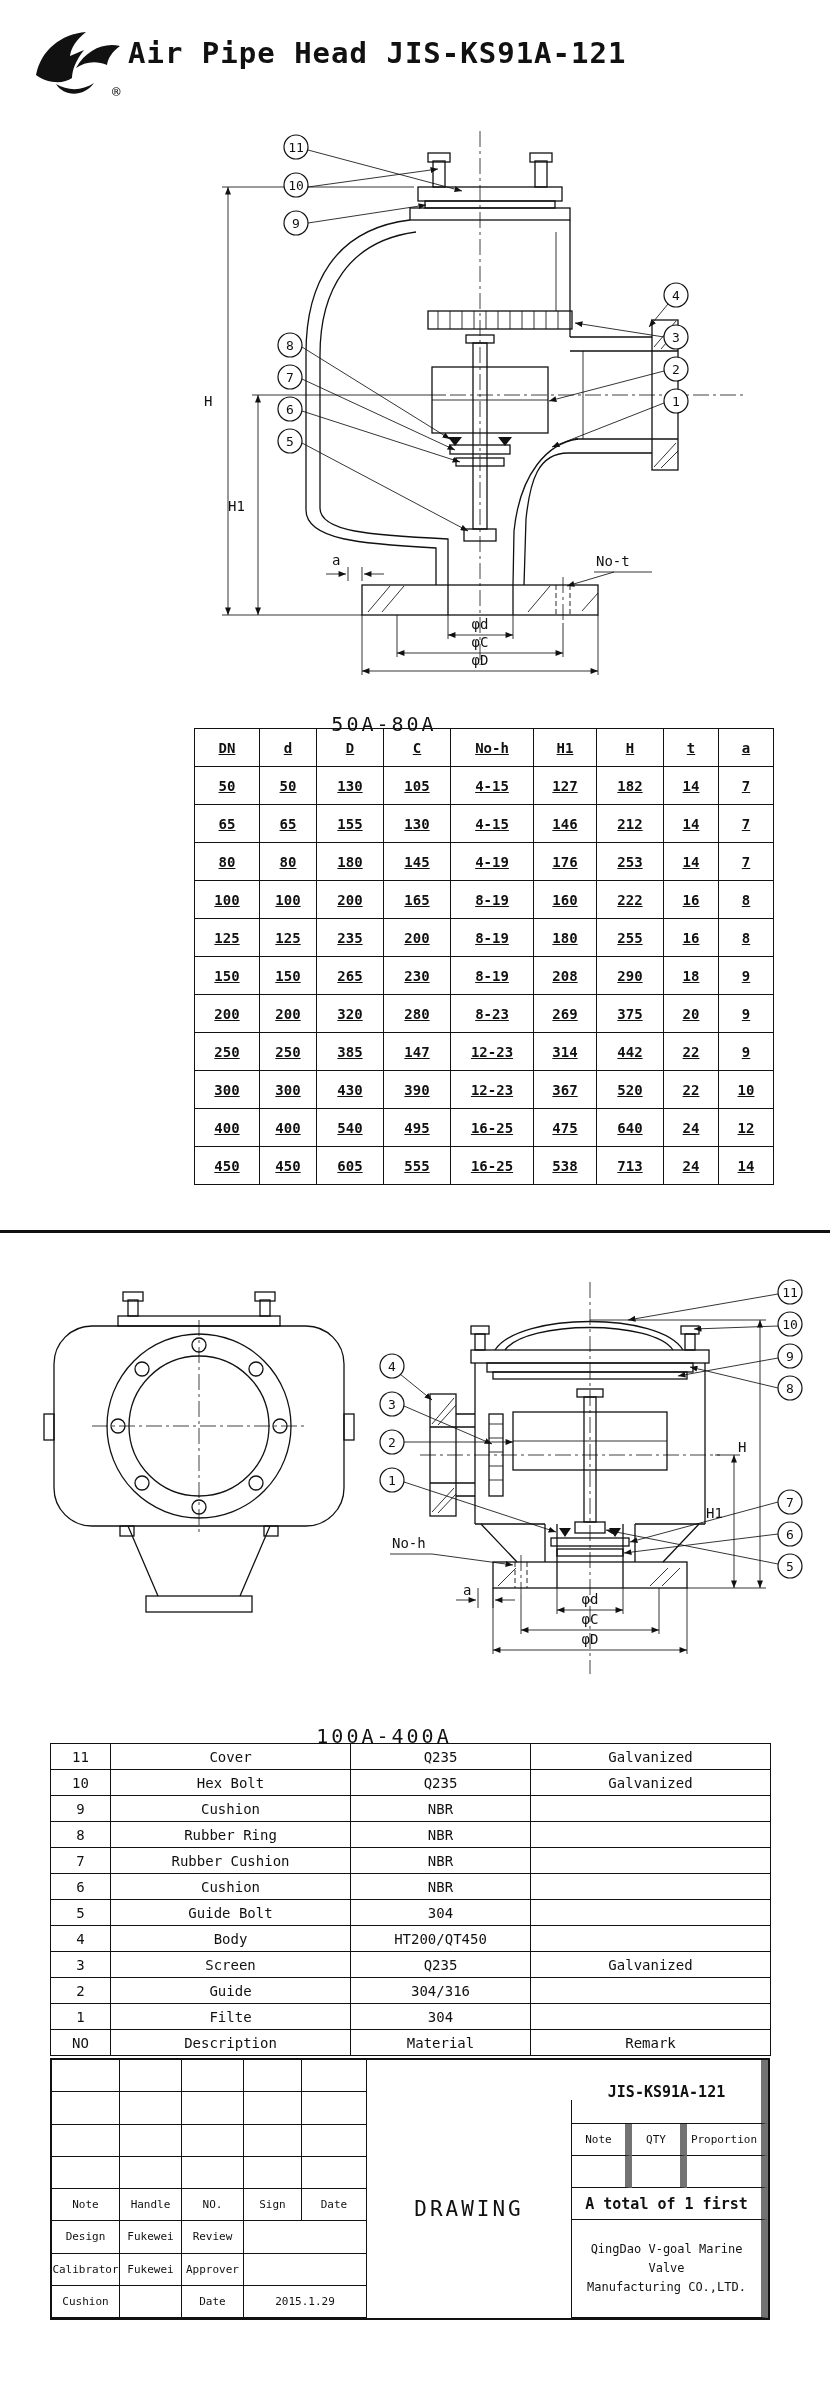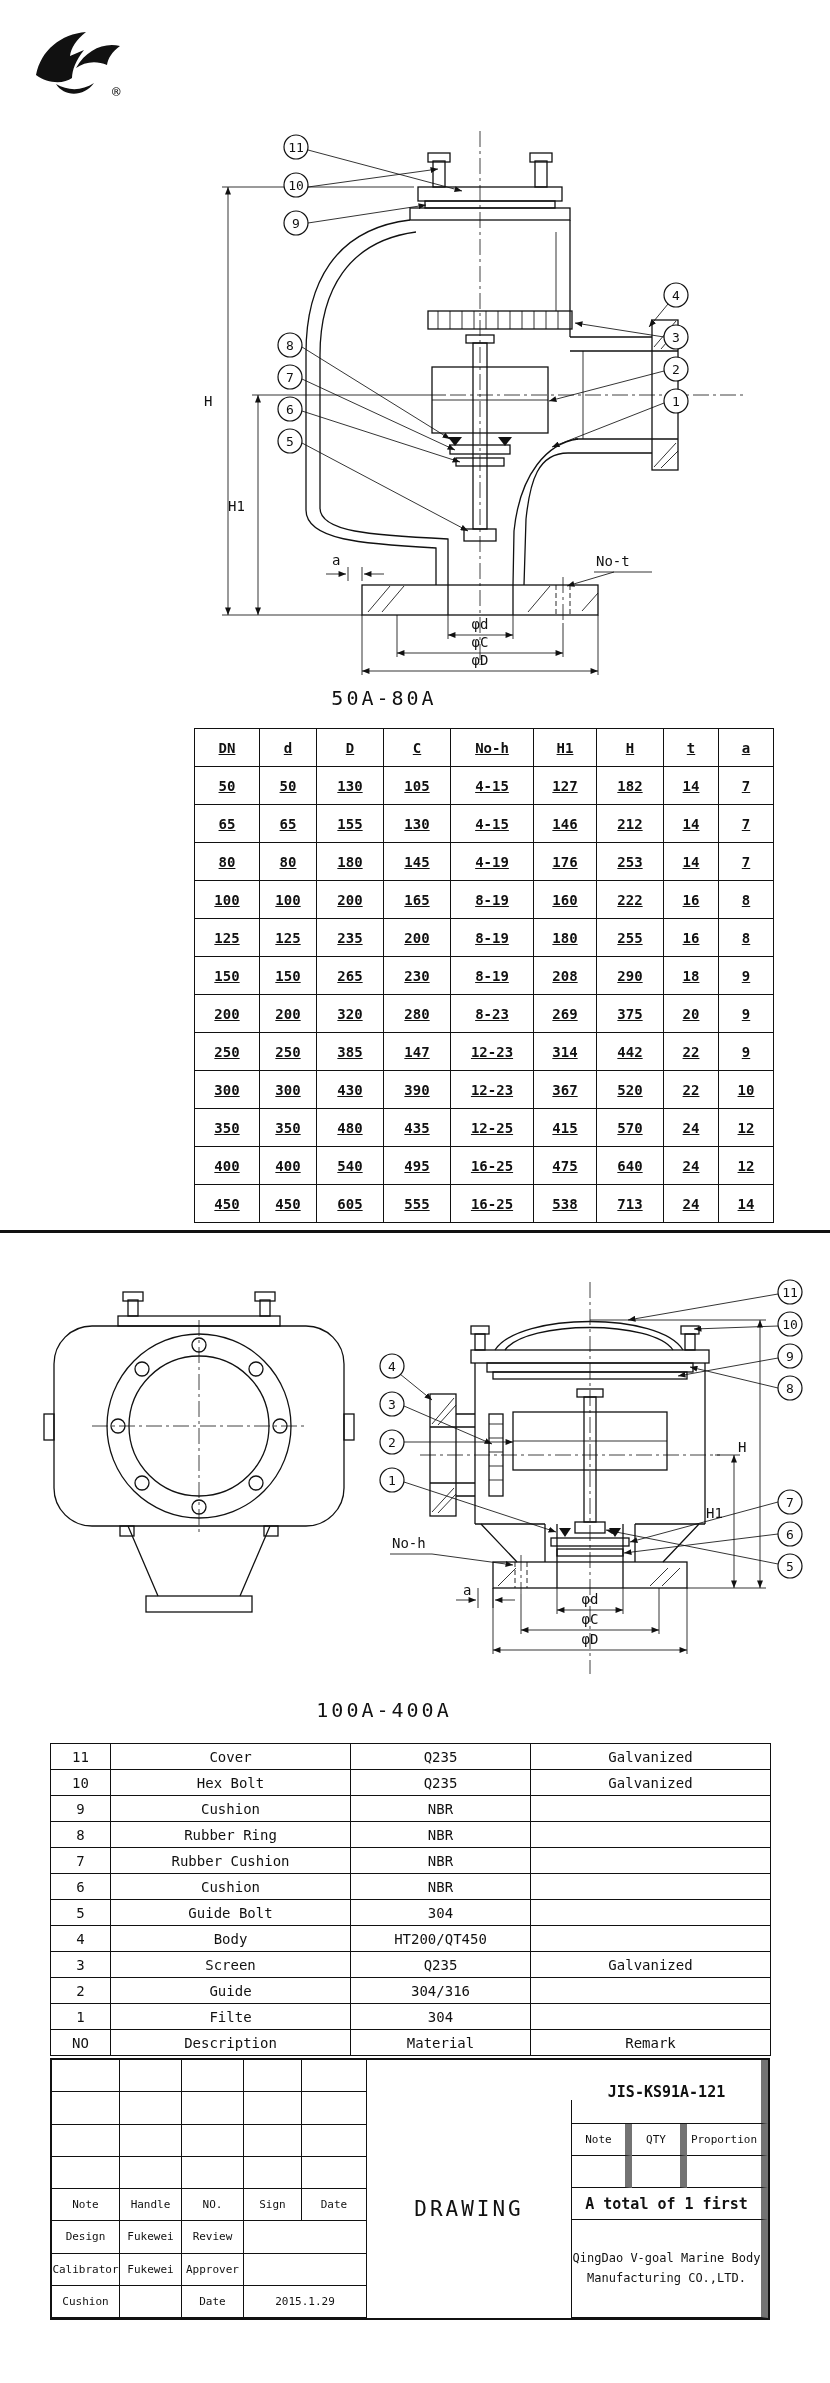--- a/index.html
+++ b/index.html
@@ -18,21 +18,21 @@
   svg .dsh{fill:none;stroke:#111;stroke-width:0.9;stroke-dasharray:5 3;}
   svg .fl{fill:#111;stroke:none;}
   svg text{fill:#111;font-family:"DejaVu Sans Mono","Liberation Mono",monospace;}
   .balloon circle{fill:#fff;stroke:#111;stroke-width:1.2;}
   .balloon text{font-size:13px;text-anchor:middle;}
   .dimtext{font-size:14px;}
   .mid{text-anchor:middle;}
 
   .svg1{position:absolute;left:0;top:115px;}
   .svg2{position:absolute;left:0;top:1262px;}
-  .caption{position:absolute;left:0;width:768px;text-align:center;font-size:20px;letter-spacing:3px;}
+  .caption{position:absolute;left:0;width:768px;text-align:center;font-size:20px;letter-spacing:3px;margin-top:26px;}
   .cap1{top:686px;}
   .cap2{top:1698px;}
 
   
   .dimtab{position:absolute;left:194px;top:728px;border-collapse:collapse;table-layout:fixed;width:570px;
           font-size:14px;font-weight:bold;text-decoration:underline;}
   .dimtab th,.dimtab td{border:1.4px solid #111;height:37px;text-align:center;padding:0;}
 
   .divider{position:absolute;left:0;top:1230px;width:830px;height:3px;background:#111;}
 
@@ -61,20 +61,21 @@
 <body>
 
 <div class="sheet">
 
   <svg class="logo" viewBox="0 0 100 80">
     <path class="fl" d="M10,55 C15,30 35,14 60,12 C50,20 45,28 44,36 L58,30 C50,40 46,50 46,58 C38,64 22,64 10,55 Z"></path>
     <path class="fl" d="M50,48 C60,30 78,22 94,26 C86,32 82,38 81,45 C70,40 58,42 50,48 Z"></path>
     <path class="fl" d="M30,64 C42,71 56,71 68,63 C58,77 38,77 30,64 Z"></path>
   </svg>
   <span class="regmark">®</span>
+  <div class="main-title">Air Pipe Head JIS-KS91A-121</div>
 
   <svg class="svg1" width="830" height="565" viewBox="0 0 830 565">
     <defs>
       <marker id="ar1" viewBox="0 0 10 8" refX="10" refY="4" markerWidth="9" markerHeight="7" orient="auto-start-reverse">
         <path d="M0,0 L10,4 L0,8 Z" fill="#111"></path>
       </marker>
     </defs>
 
     <g>
 
@@ -320,31 +321,20 @@
         <tr>
           <td>300</td>
           <td>300</td>
           <td>430</td>
           <td>390</td>
           <td>12-23</td>
           <td>367</td>
           <td>520</td>
           <td>22</td>
           <td>10</td>
-        </tr>
-        <tr>
-          <td>350</td>
-          <td>350</td>
-          <td>480</td>
-          <td>435</td>
-          <td>12-25</td>
-          <td>415</td>
-          <td>570</td>
-          <td>24</td>
-          <td>12</td>
         </tr>
         <tr>
           <td>400</td>
           <td>400</td>
           <td>540</td>
           <td>495</td>
           <td>16-25</td>
           <td>475</td>
           <td>640</td>
           <td>24</td>
@@ -656,19 +646,19 @@
     <div class="tb-right">
       <div class="sp3 dno">JIS-KS91A-121</div>
       <div class="small">Note</div>
       <div class="small">QTY</div>
       <div class="small">Proportion</div>
       <div></div>
       <div></div>
       <div></div>
       <div class="sp3 total">A total of 1 first</div>
       <div class="sp3 company">
-        <span>QingDao V-goal Marine Body</span>
+        <span>QingDao V-goal Marine Valve</span>
         <span>Manufacturing CO.,LTD.</span>
       </div>
     </div>
   </div>
 
 </div>
 
 </body></html>

